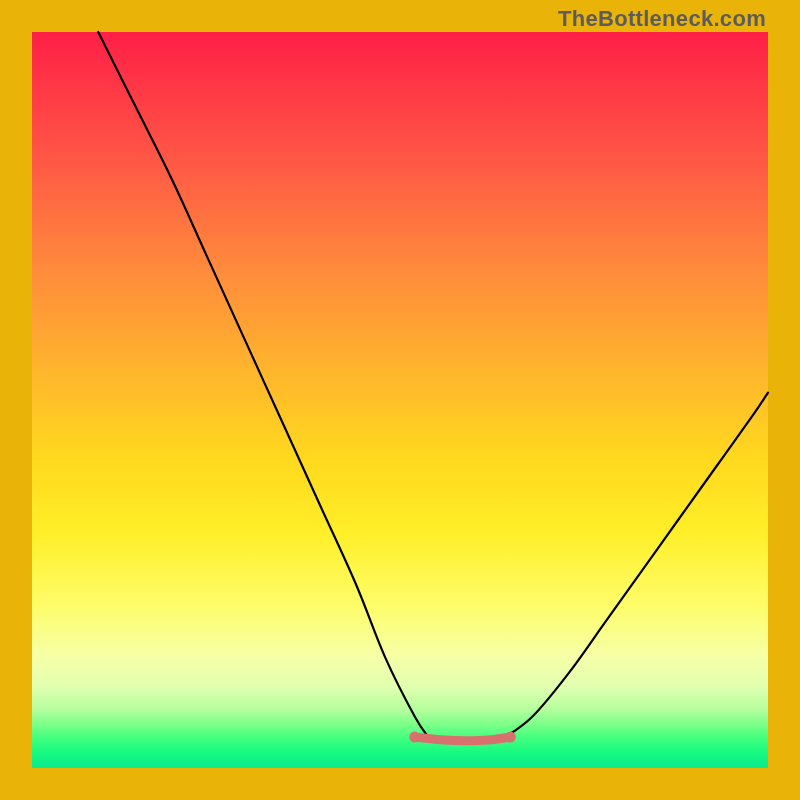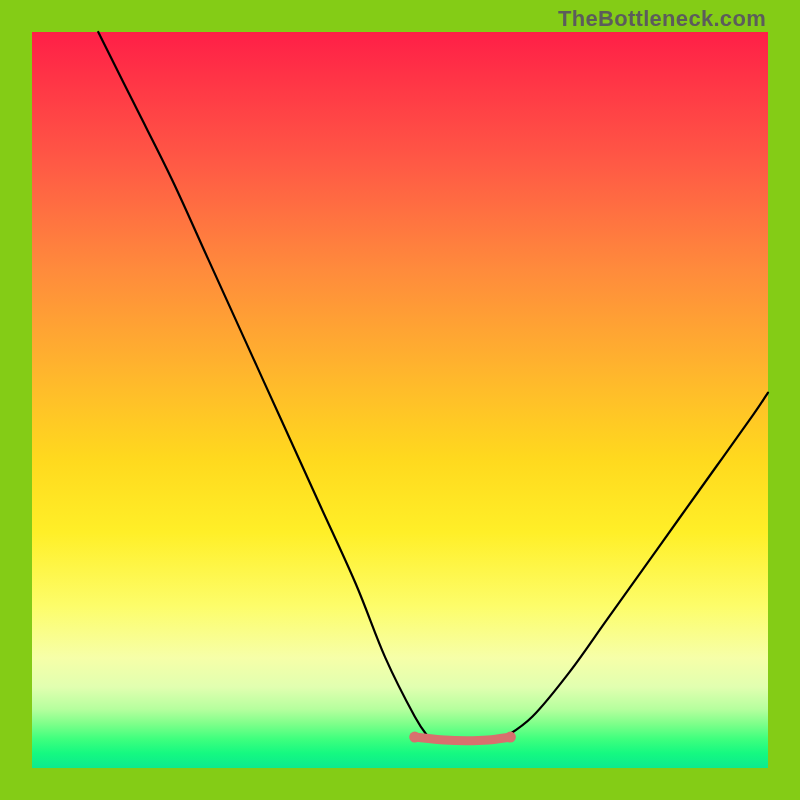--- a/index.html
+++ b/index.html
@@ -1,21 +1,21 @@
 <!DOCTYPE html>
 <html><head>
 <meta charset="utf-8">
 <style>
   * { margin: 0; padding: 0; box-sizing: border-box; }
   html, body { width: 800px; height: 800px; overflow: hidden; background: #000; }
   .frame {
     position: relative;
     width: 800px;
     height: 800px;
-    background: #84cc16;
+    background: #eab308;
   }
   .plot-area {
     position: absolute;
     left: 32px;
     top: 32px;
     width: 736px;
     height: 736px;
     
     background: linear-gradient(to bottom,
       #ff1f47 0%,

